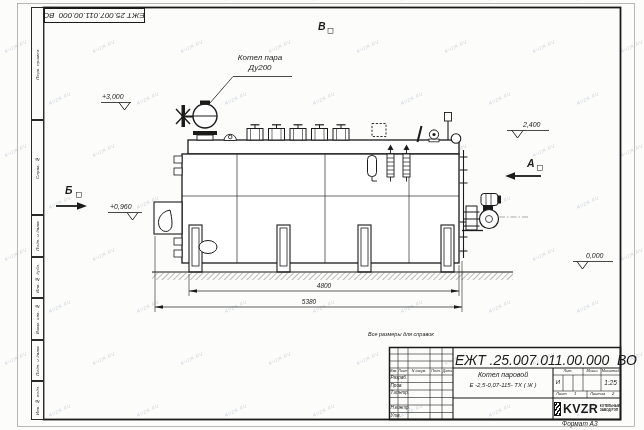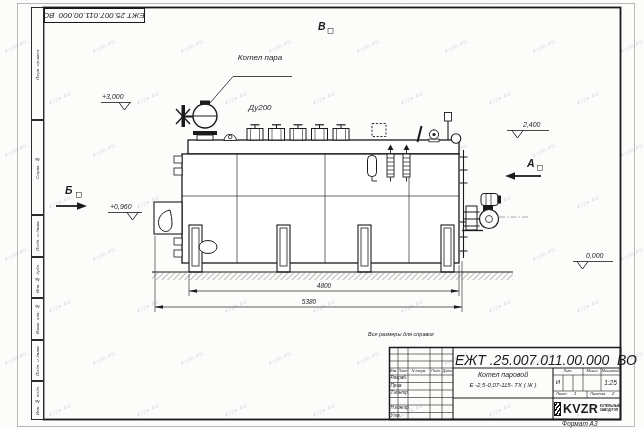--- a/index.html
+++ b/index.html
@@ -348,21 +348,21 @@
     <div class="mbox" style="top:374px;height:39px;">
         <span>Инв. № подл.</span>
       </div>
   </div>
 
   <div class="stamp">
     <span>ЕЖТ 25.007.011.00.000  ВО</span>
   </div>
 
   <div class="ann c" style="left:224px;top:54px;width:72px;font-size:8px;">Котел пара</div>
-  <div class="ann c" style="left:224px;top:64px;width:72px;font-size:8px;margin-top:40px;">Ду200</div>
+  <div class="ann c" style="left:224px;top:64px;width:72px;font-size:8px;">Ду200</div>
   <div class="ann" style="left:102px;top:93px;font-size:7px;">+3,000</div>
   <div class="ann" style="left:110px;top:203px;font-size:7px;">+0,960</div>
   <div class="ann" style="left:523px;top:120.5px;font-size:7px;">2,400</div>
   <div class="ann" style="left:586px;top:251.5px;font-size:7px;">0,000</div>
   <div class="ann" style="left:65px;top:185px;font-size:10.5px;font-weight:600;">Б</div>
   <div class="ann" style="left:318px;top:21px;font-size:10.5px;font-weight:600;">В</div>
   <div class="ann" style="left:527px;top:158px;font-size:10.5px;font-weight:600;">А</div>
   <div class="ann c" style="left:304px;top:282.5px;width:40px;font-size:6.5px;">4800</div>
   <div class="ann c" style="left:289px;top:298.5px;width:40px;font-size:6.5px;">5380</div>
 

